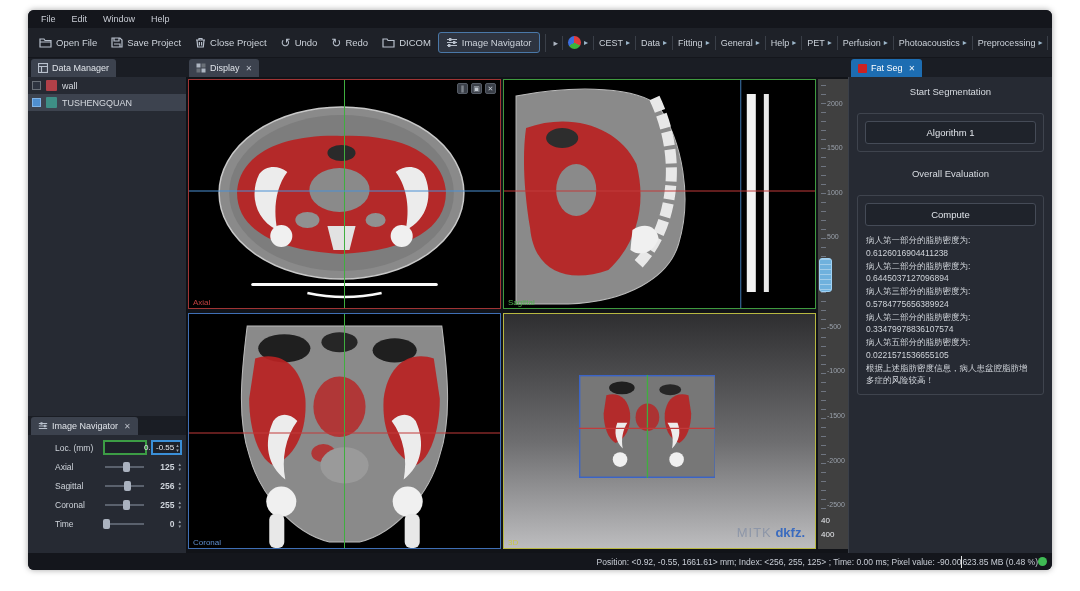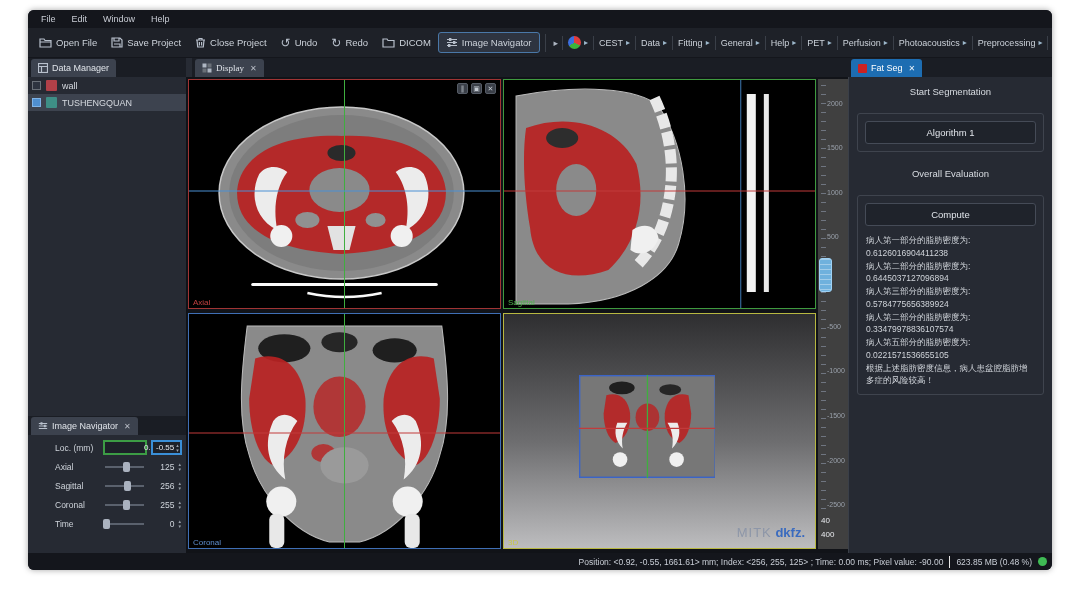--- a/index.html
+++ b/index.html
@@ -65,30 +65,30 @@
   .nav-label{width:44px;flex:none;margin-left:22px;}
   .spin{display:flex;align-items:center;height:15px;background:#1d2129;padding:0 1px 0 3px;
     color:#e8eaee;font-size:8px;}
   .spin .arrows{display:flex;flex-direction:column;line-height:4.5px;font-size:5px;color:#9aa1ab;margin-left:2px;}
   .spin.green{border:2px solid #3c9c45;width:36px;padding-left:39px;}
   .spin.blue{border:2px solid #3a8fd8;width:36px;}
   .spin.red{border:2px solid #b03030;background:#7a2020;width:44px;}
   .slider{position:relative;flex:1;height:12px;}
   .groove{position:absolute;left:2px;right:2px;top:5px;height:2px;background:#5a616d;}
   .shandle{position:absolute;top:1px;width:7px;height:10px;background:#aab2bf;border-radius:2px;}
-  .nav-val{width:24px;text-align:right;flex:none;}
+  .nav-val{width:24px;text-align:right;flex:none;font-weight:bold;}
   
   .fs-title{color:#d8dce2;font-size:9.5px;text-align:center;margin:9px 0 6px;}
   .fs-box{border:1px solid #3f444e;border-radius:3px;margin:16px 8px;padding:7px;}
   .fs-btn{display:block;width:100%;background:#1f232b;border:1px solid #454b57;border-radius:3px;
     color:#e0e4ea;font-size:9.5px;text-align:center;padding:5px 0;}
   .fs-results{color:#d0d4da;font-size:8.5px;line-height:1.5;margin-top:8px;padding:0 1px;}
   
   .statusbar{position:absolute;left:0;bottom:0;width:100%;height:17px;background:#14161c;
-    display:flex;align-items:center;justify-content:flex-end;color:#c9ced6;font-size:8.5px;padding:0 5px;gap:6px;}
+    display:flex;align-items:center;justify-content:flex-end;color:#c9ced6;font-size:8.5px;padding:0 5px;}
   .mem-sep{width:1px;height:12px;background:#e8e8e8;}
   .status-dot{width:9px;height:9px;border-radius:50%;background:#3fba54;flex:none;}
   .icon-stroke{stroke:#b8c0cc;fill:none;stroke-width:1.2;}
 </style>
 </head>
 <body>
 
 <div class="app">
 
   <div class="menubar">
@@ -298,21 +298,21 @@
           <div class="shandle" style="left:1%;"></div>
         </div>
       <span class="nav-val">0</span>
       <span class="arrows" style="display:flex;flex-direction:column;line-height:4.5px;font-size:5px;color:#9aa1ab;">
           <span>▴</span>
           <span>▾</span>
         </span>
     </div>
   </div>
 
-  <div class="tabstrip" style="left:164px;top:48px;width:662px;padding-left:3px;font-family:Liberation Serif, serif;">
+  <div class="tabstrip" style="left:158px;top:48px;width:662px;padding-left:3px;">
     <div class="tab">
       <svg width="10" height="10" viewBox="0 0 10 10">
           <rect x="0.5" y="0.5" width="4" height="4" fill="#aeb6c2"></rect>
           <rect x="5.5" y="0.5" width="4" height="4" fill="#6a7078"></rect>
           <rect x="0.5" y="5.5" width="4" height="4" fill="#6a7078"></rect>
           <rect x="5.5" y="5.5" width="4" height="4" fill="#aeb6c2"></rect>
         </svg>
       <span>Display</span>
       <span class="close">✕</span>
     </div>

